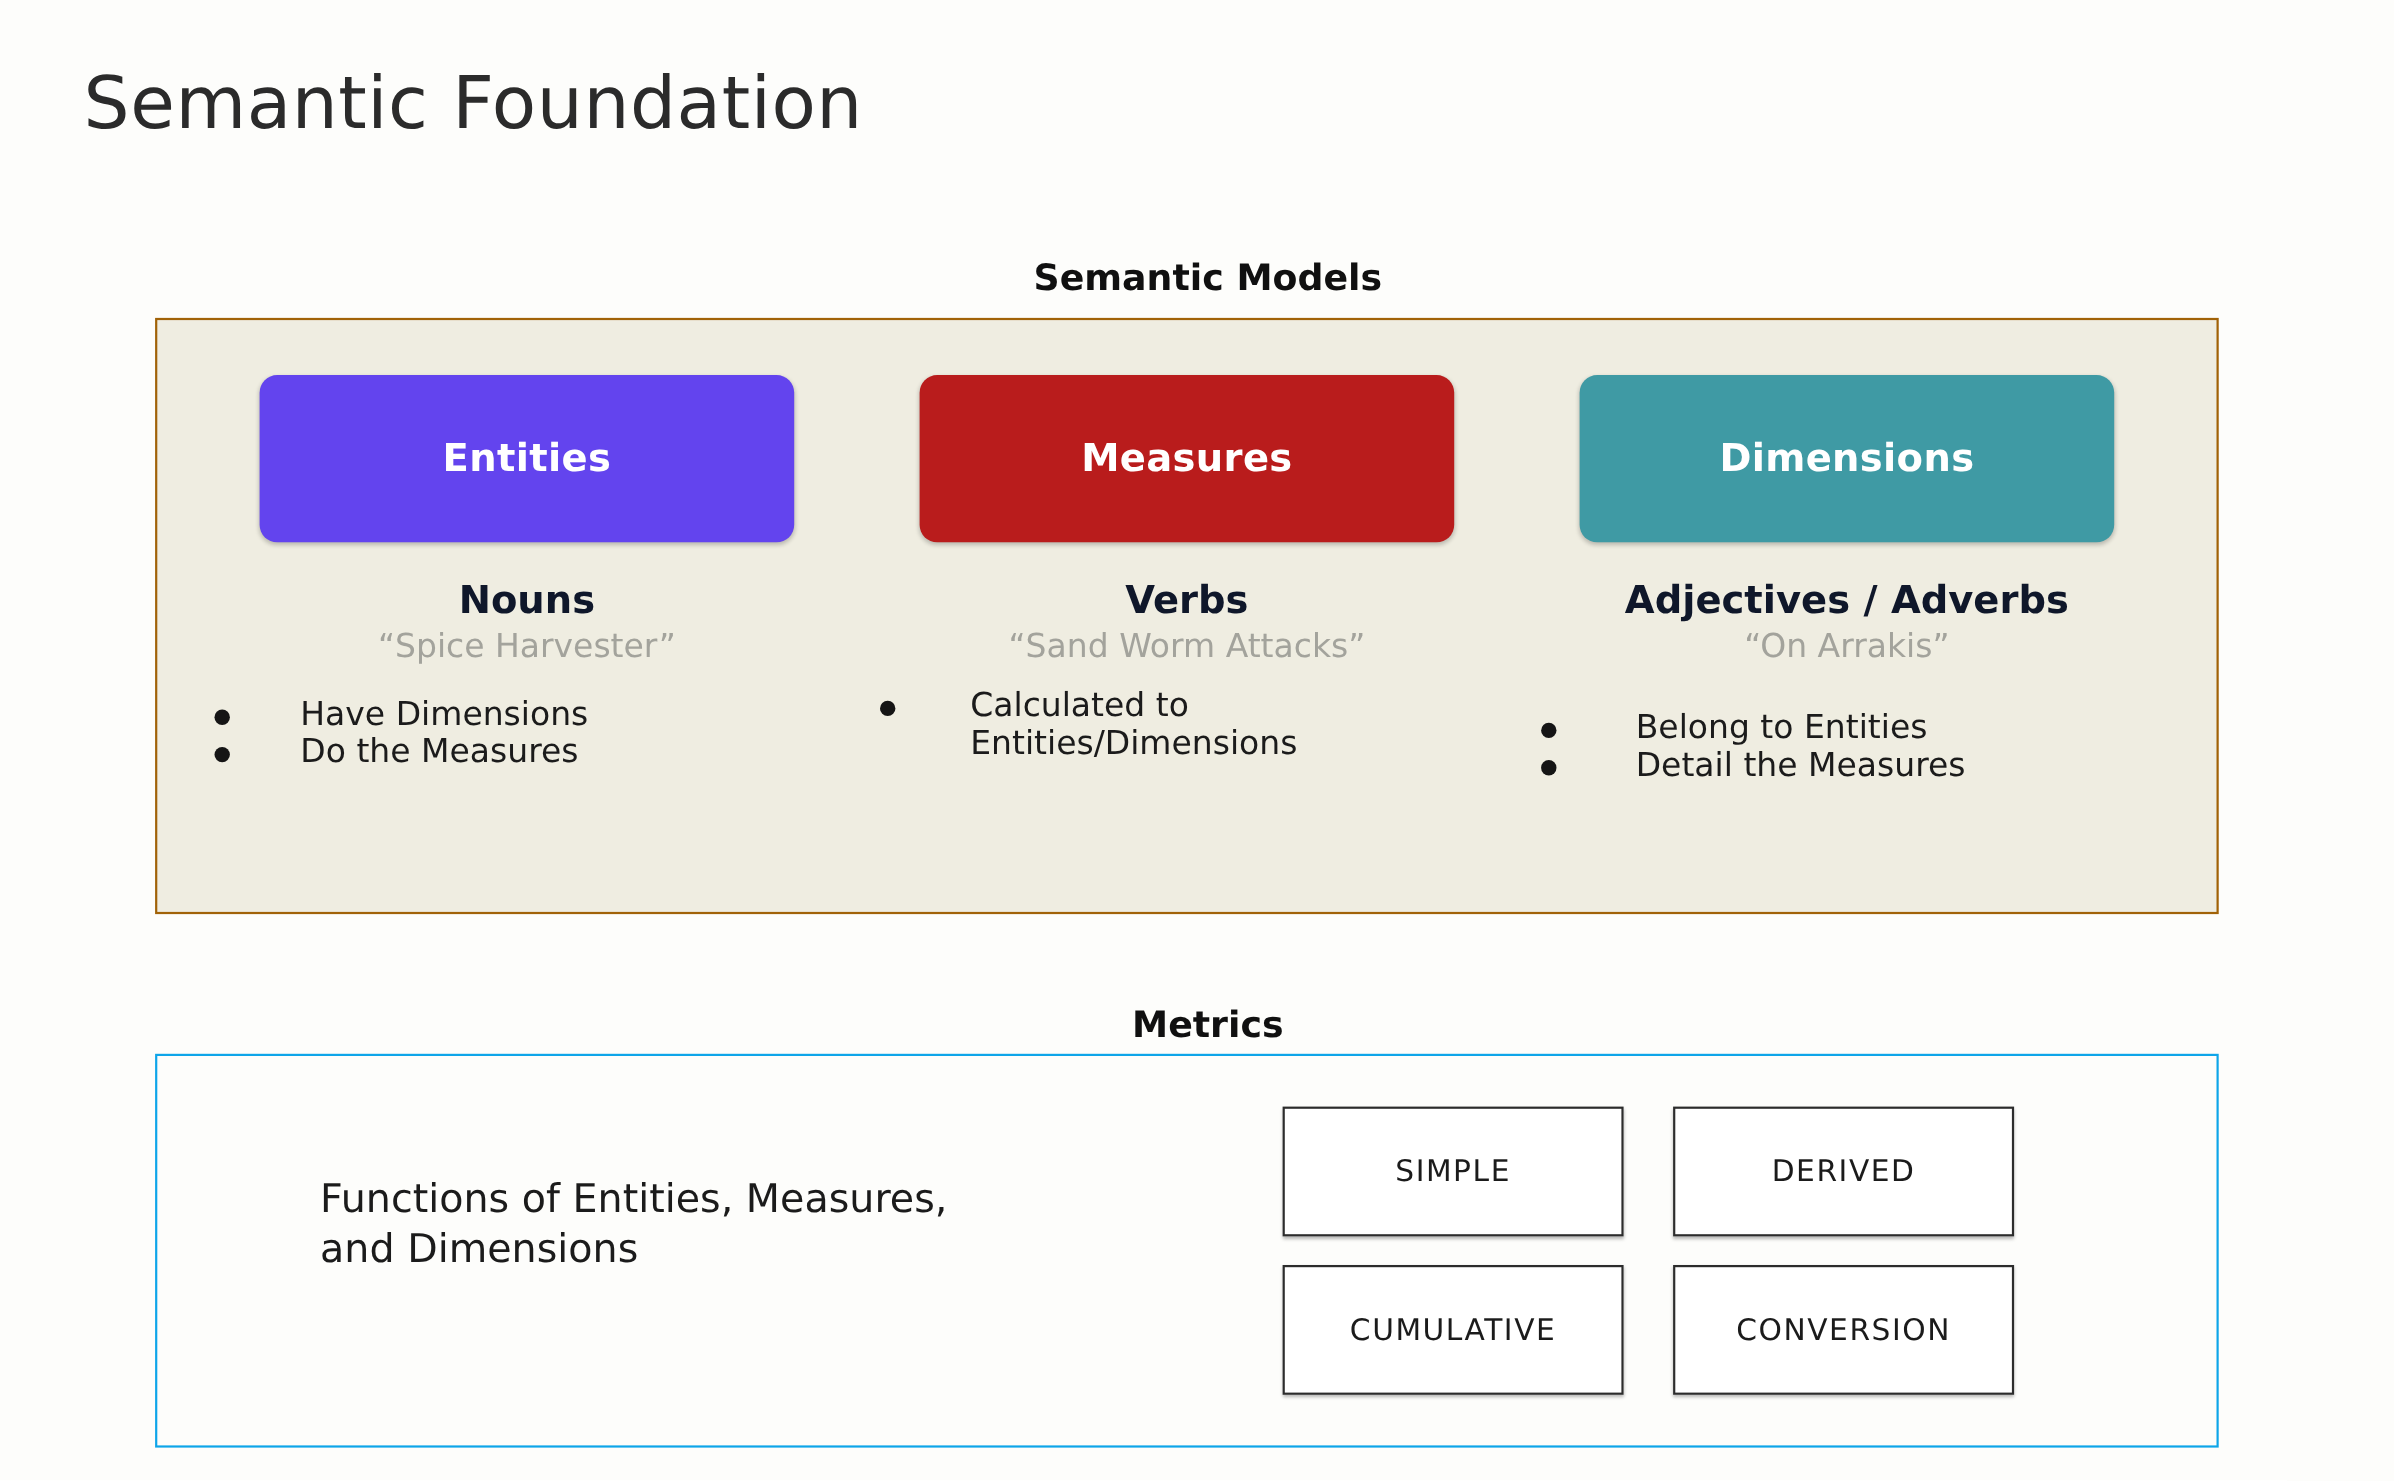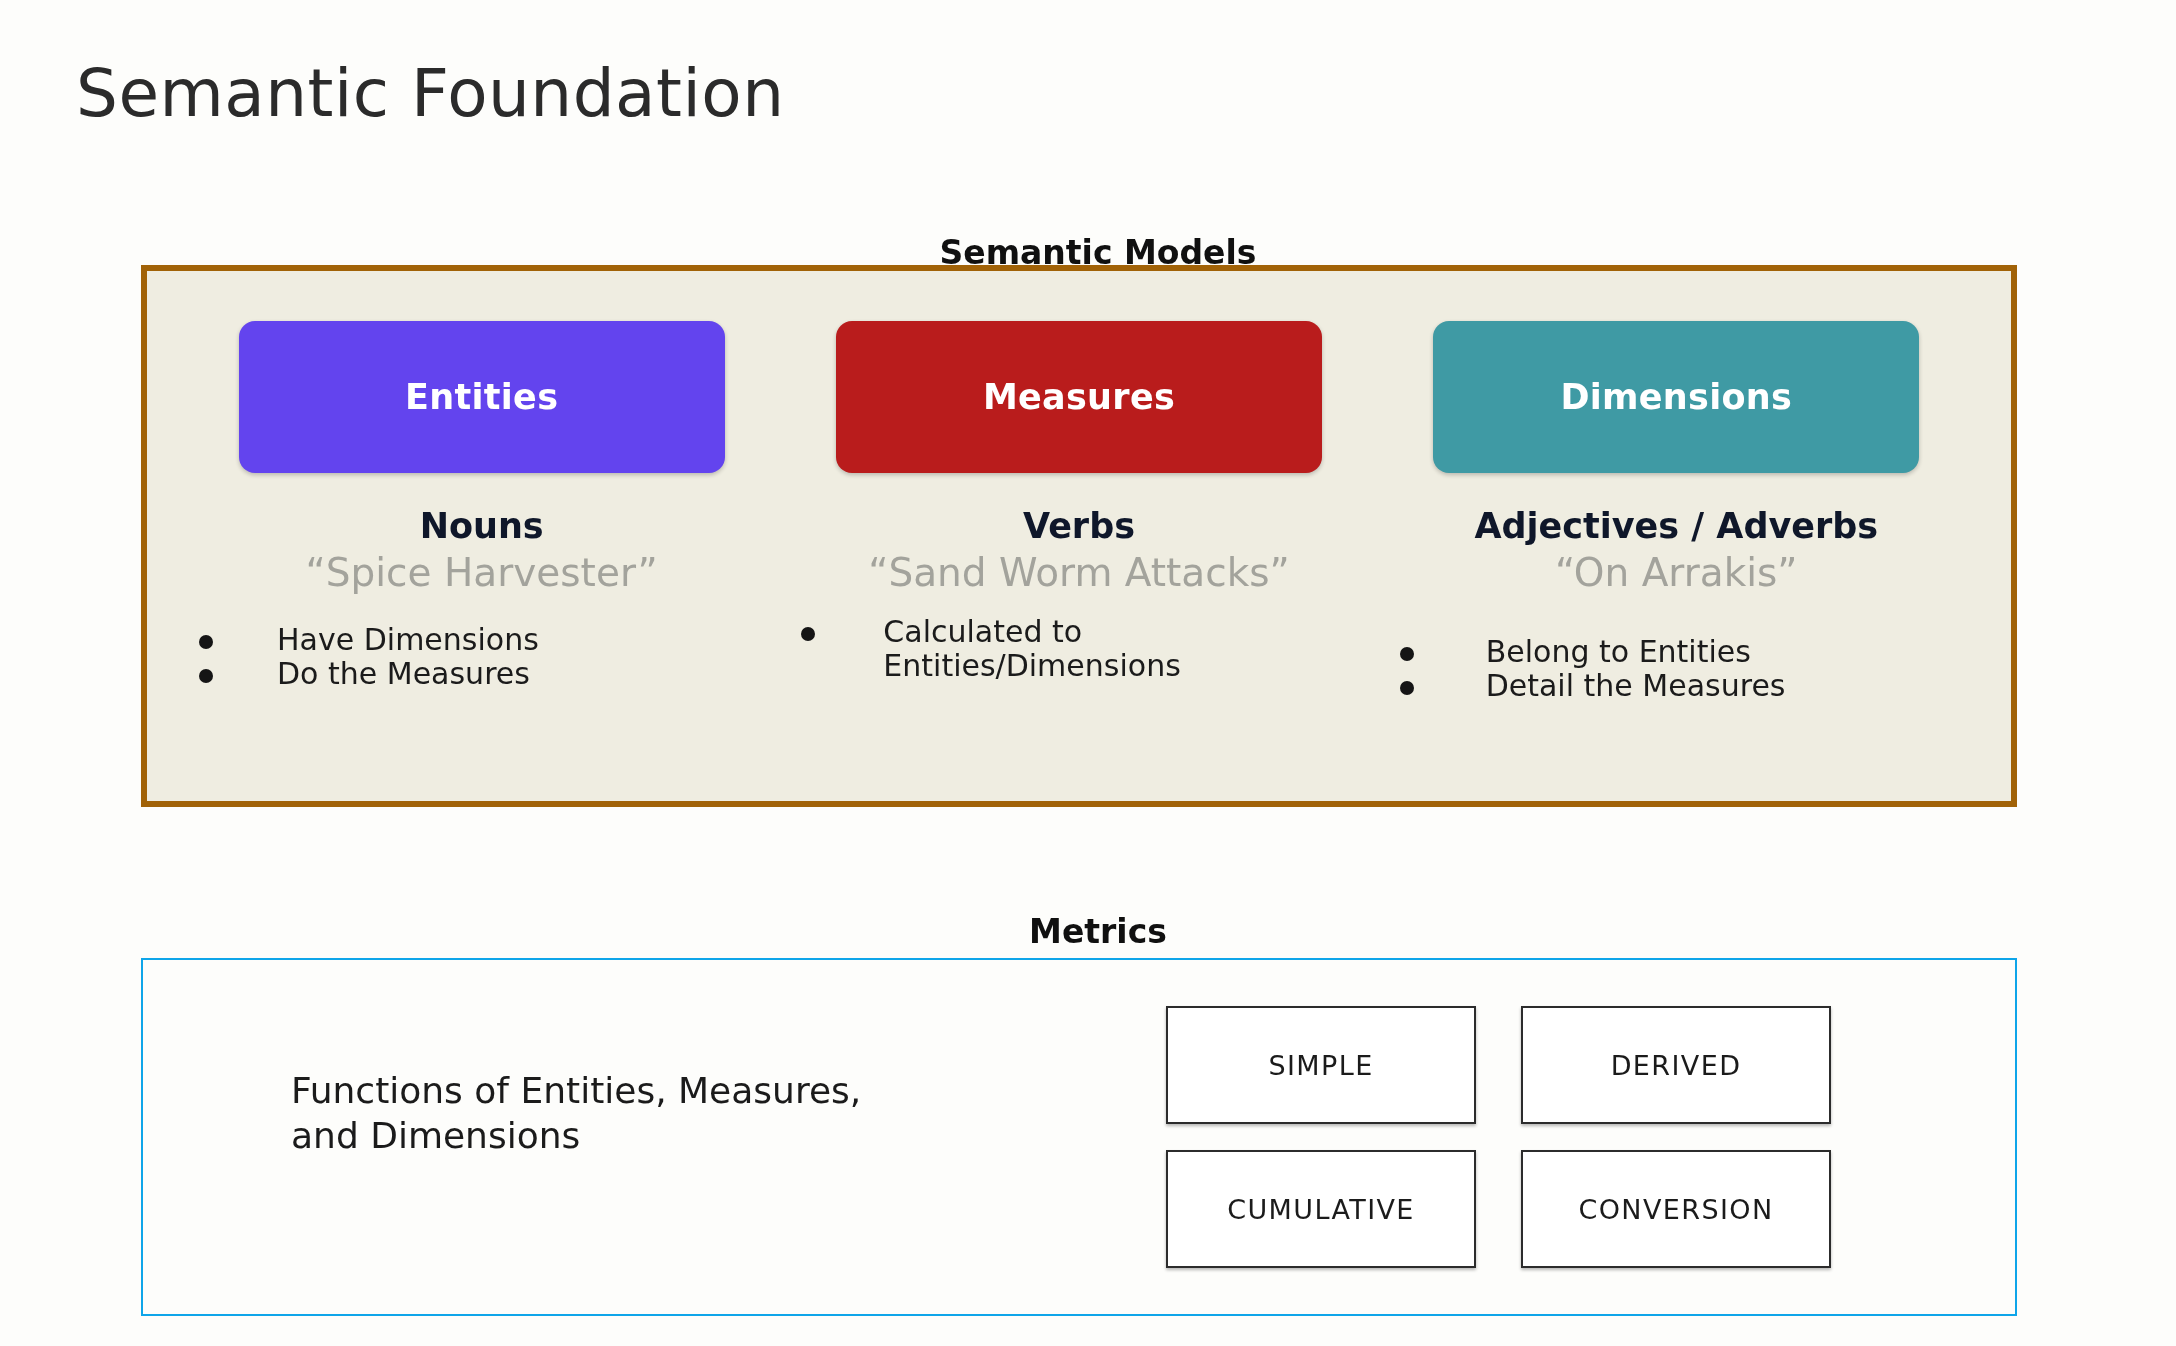--- a/index.html
+++ b/index.html
@@ -49,25 +49,25 @@
   #caption-metrics {
     left: 0;
     right: 0;
     top: 912px;
   }
 
   
   #semantic-panel {
     position: absolute;
     left: 141px;
-    top: 265px;
+    top: 289px;
     width: 1876px;
     height: 542px;
     background: #efede1;
-    border: 6px solid #a16207;
+    border: 2px solid #a16207;
     box-sizing: border-box;
   }
   .columns {
     position: absolute;
     inset: 0;
     display: flex;
     flex-direction: row;
     padding: 50px 36px 0 36px;
     box-sizing: border-box;
     gap: 0;
@@ -102,21 +102,21 @@
   .pos-title {
     margin-top: 33px;
     font-size: 35px;
     font-weight: 700;
     color: #0f172a;
     text-align: center;
     white-space: nowrap;
   }
   .pos-example {
     margin-top: 4px;
-    font-size: 39px;
+    font-size: 30px;
     font-weight: 400;
     color: #a3a39c;
     text-align: center;
     white-space: nowrap;
   }
 
   .bullets {
     margin-top: 28px;
     list-style: none;
     padding: 0;

